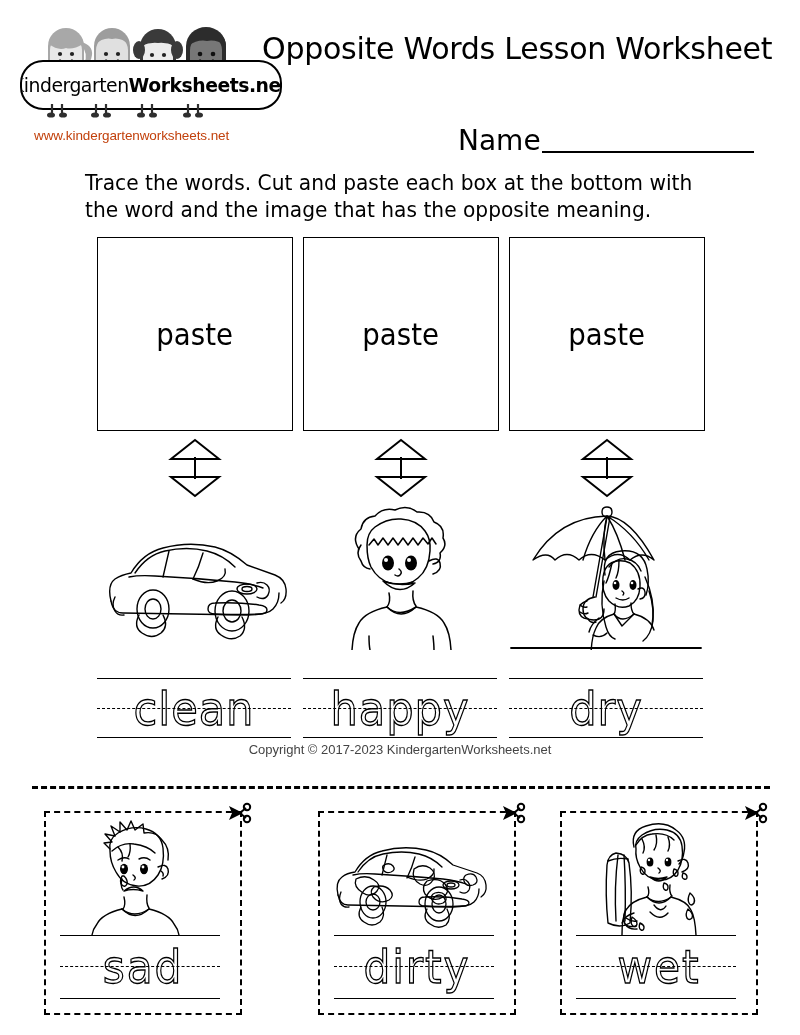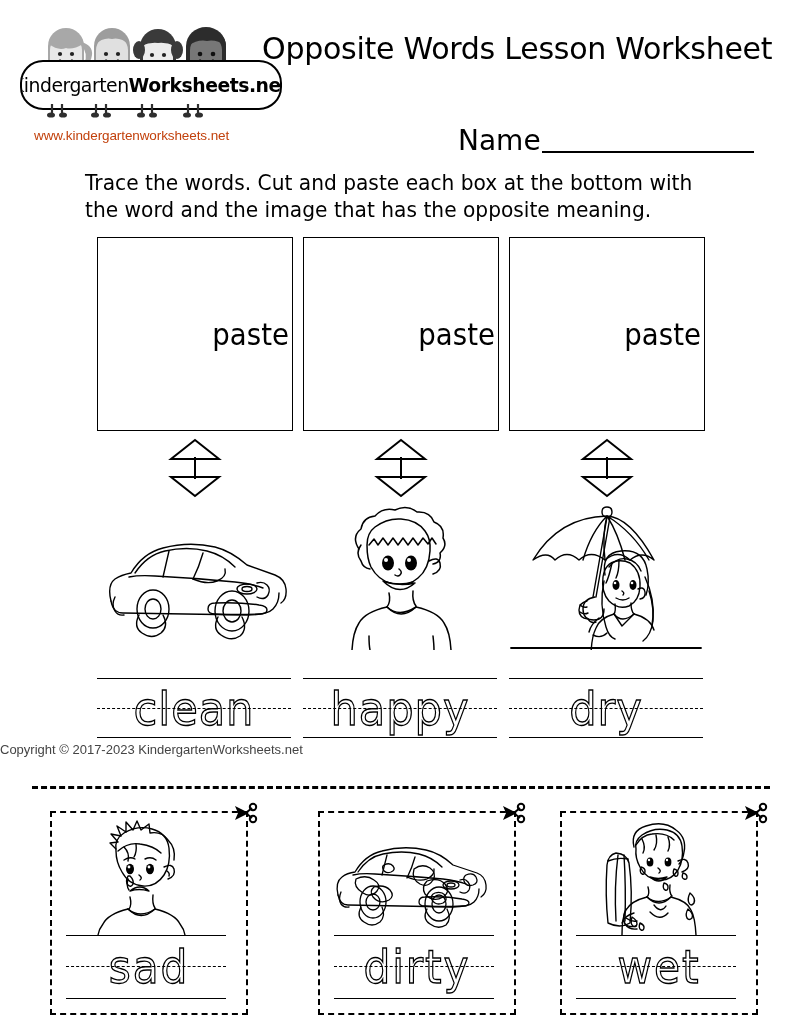--- a/index.html
+++ b/index.html
@@ -75,21 +75,21 @@
     line-height: 27px;
     transform: scaleX(0.985);
     transform-origin: left top;
   }
 
   
   .paste-box {
     width: 194px; height: 192px;
     border: 1.6px solid #000;
     background: #fff;
-    display: flex; align-items: center; justify-content: flex-end;
+    display: flex; align-items: center; justify-content: center;
     top: 237px;
   }
   .paste-box .pword {
     font-family: "DejaVu Sans", sans-serif;
     font-size: 30px;
     transform: scaleX(0.92);
   }
   #paste-box-0 { left: 97px; }
   #paste-box-1 { left: 303px; }
   #paste-box-2 { left: 509px; }
@@ -130,38 +130,38 @@
     font-size: 47px;
     line-height: 56px;
     color: transparent;
     -webkit-text-stroke: 1.3px #000;
     letter-spacing: 1px;
     transform: scaleX(0.92);
   }
 
   
   #copyright {
-    left: 0; top: 742px; width: 800px; text-align: left;
+    left: 0; top: 742px; width: 800px; text-align: center;
     font-family: "Liberation Sans", sans-serif;
     font-size: 13px; line-height: 16.5px; color: #444444;
   }
 
   
   #cut-separator {
     left: 32px; top: 786px; width: 738px; height: 0;
     border-top: 3px dashed #000;
   }
 
   
   .cut-card {
     top: 811px; width: 194px; height: 200px;
     border: 2px dashed #000;
     background: #fff;
   }
-  #cut-card-0 { left: 50px; text-decoration: underline; }
+  #cut-card-0 { left: 44px; text-decoration: underline; }
   #cut-card-1 { left: 318px; }
   #cut-card-2 { left: 560px; }
   .cut-card .card-illus { position: absolute; left: 6px; top: 4px; width: 182px; height: 118px; }
   .cut-card .card-illus svg { display: block; width: 100%; height: 100%; }
   .cut-card .card-rule-top {
     position: absolute; left: 14px; top: 122px; width: 160px;
     border-top: 1.8px solid #000;
   }
   .cut-card .card-rule-mid {
     position: absolute; left: 14px; top: 153px; width: 160px;

